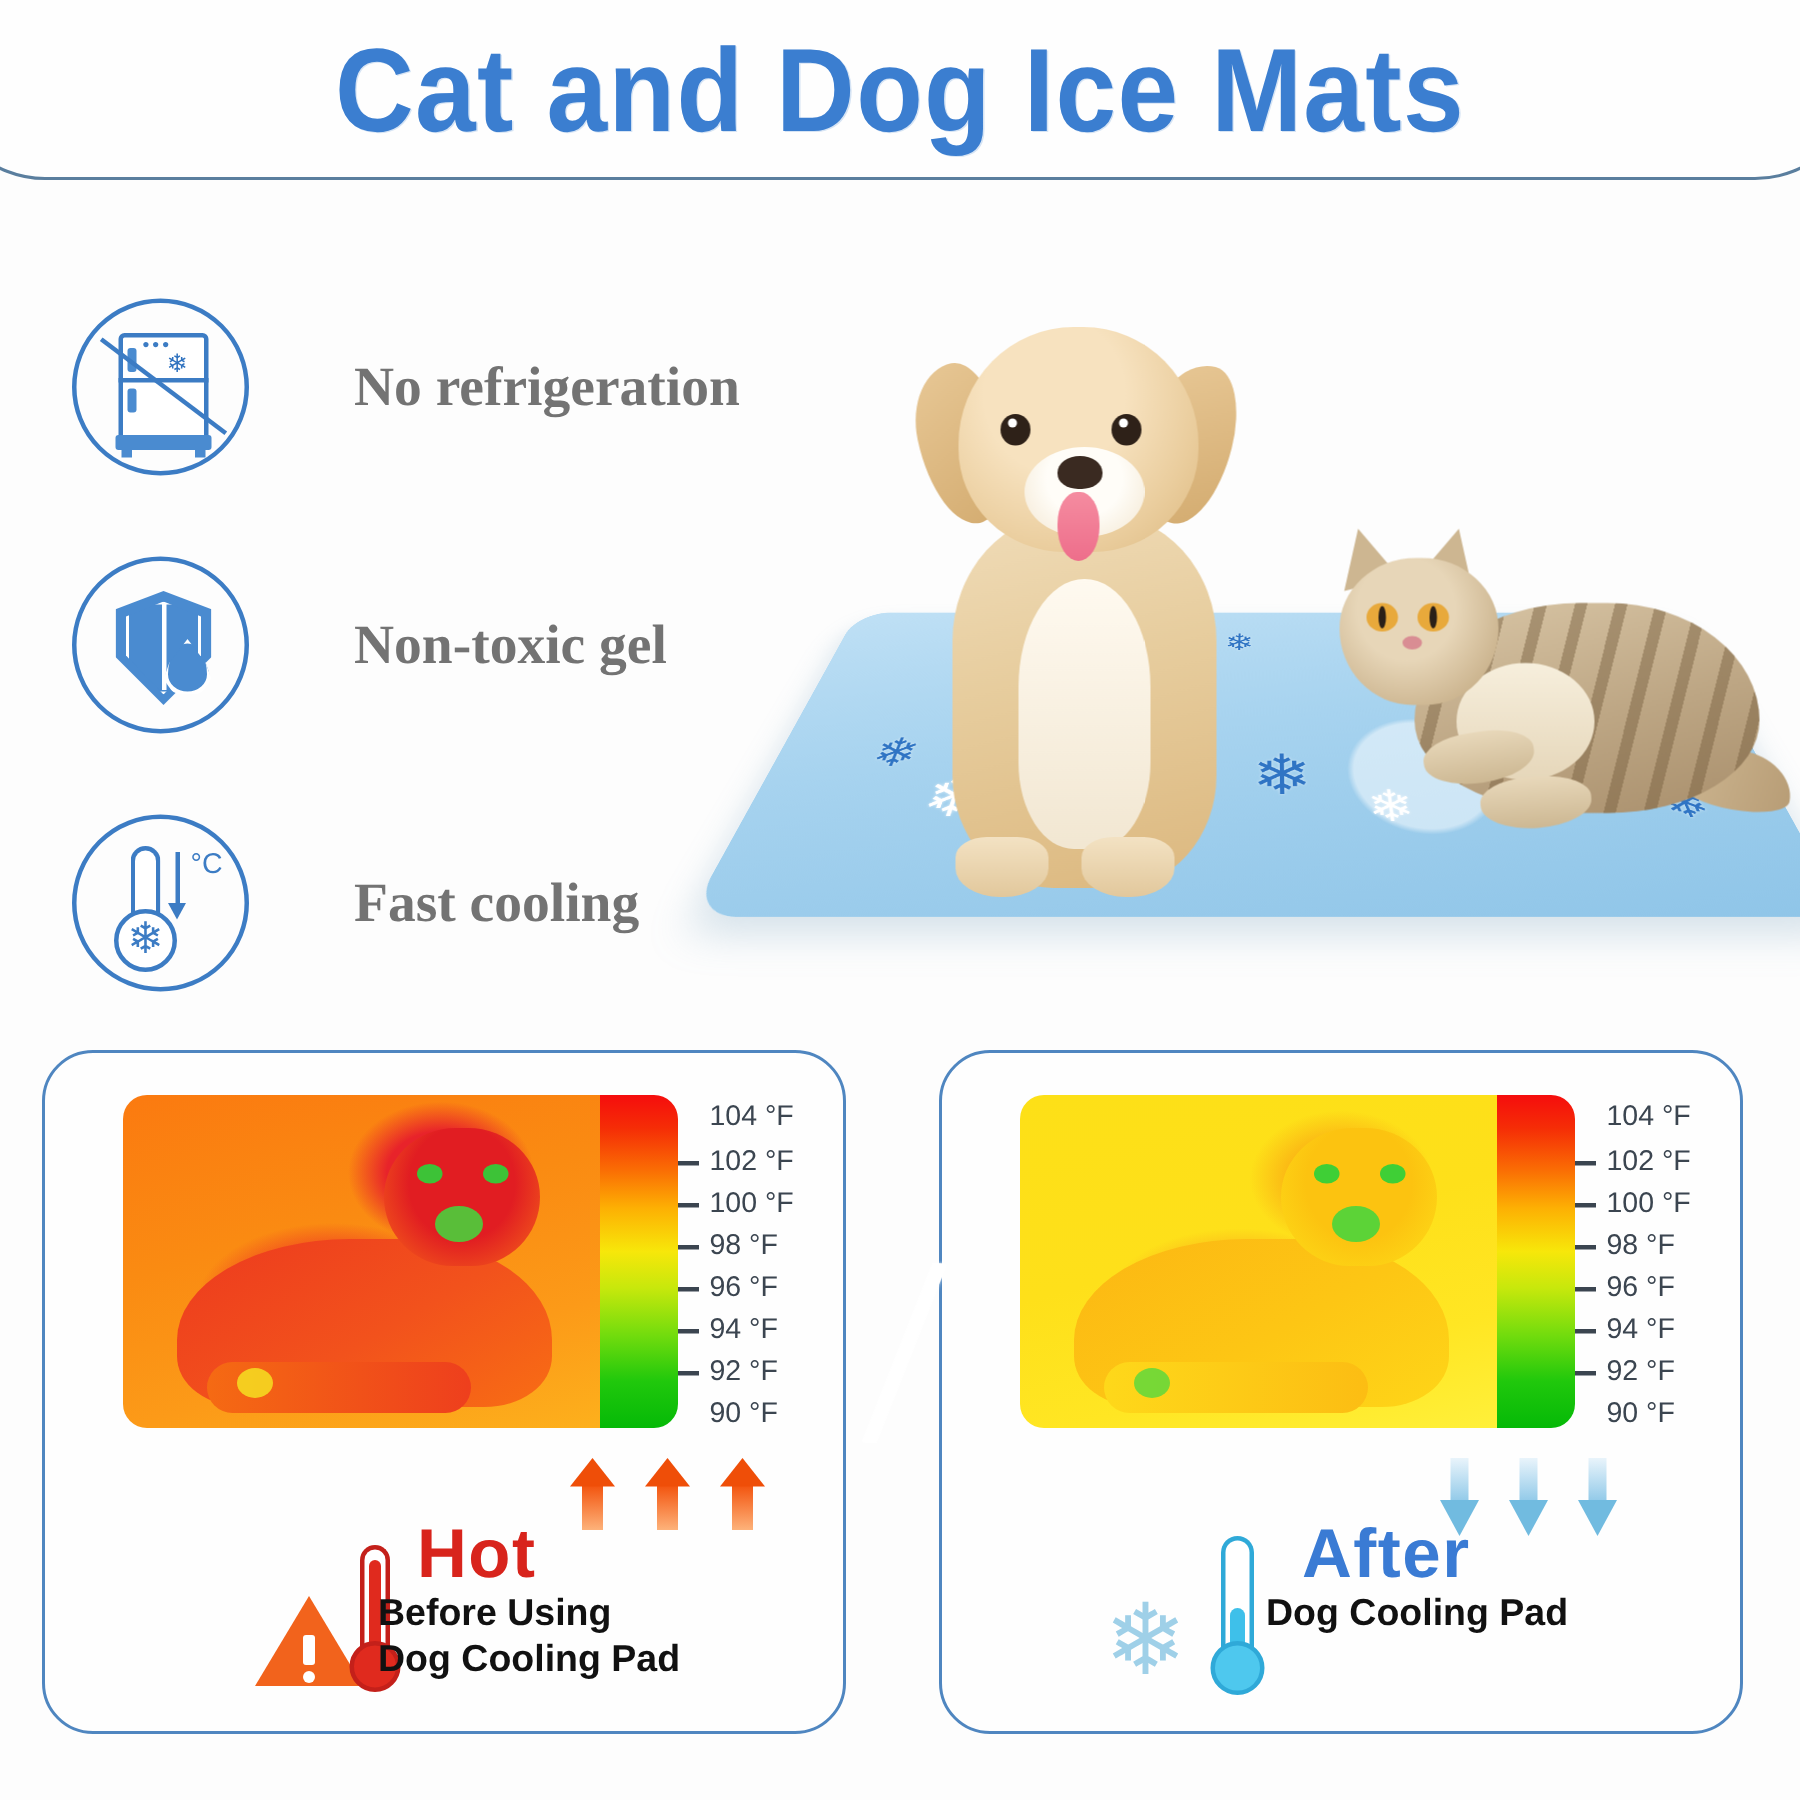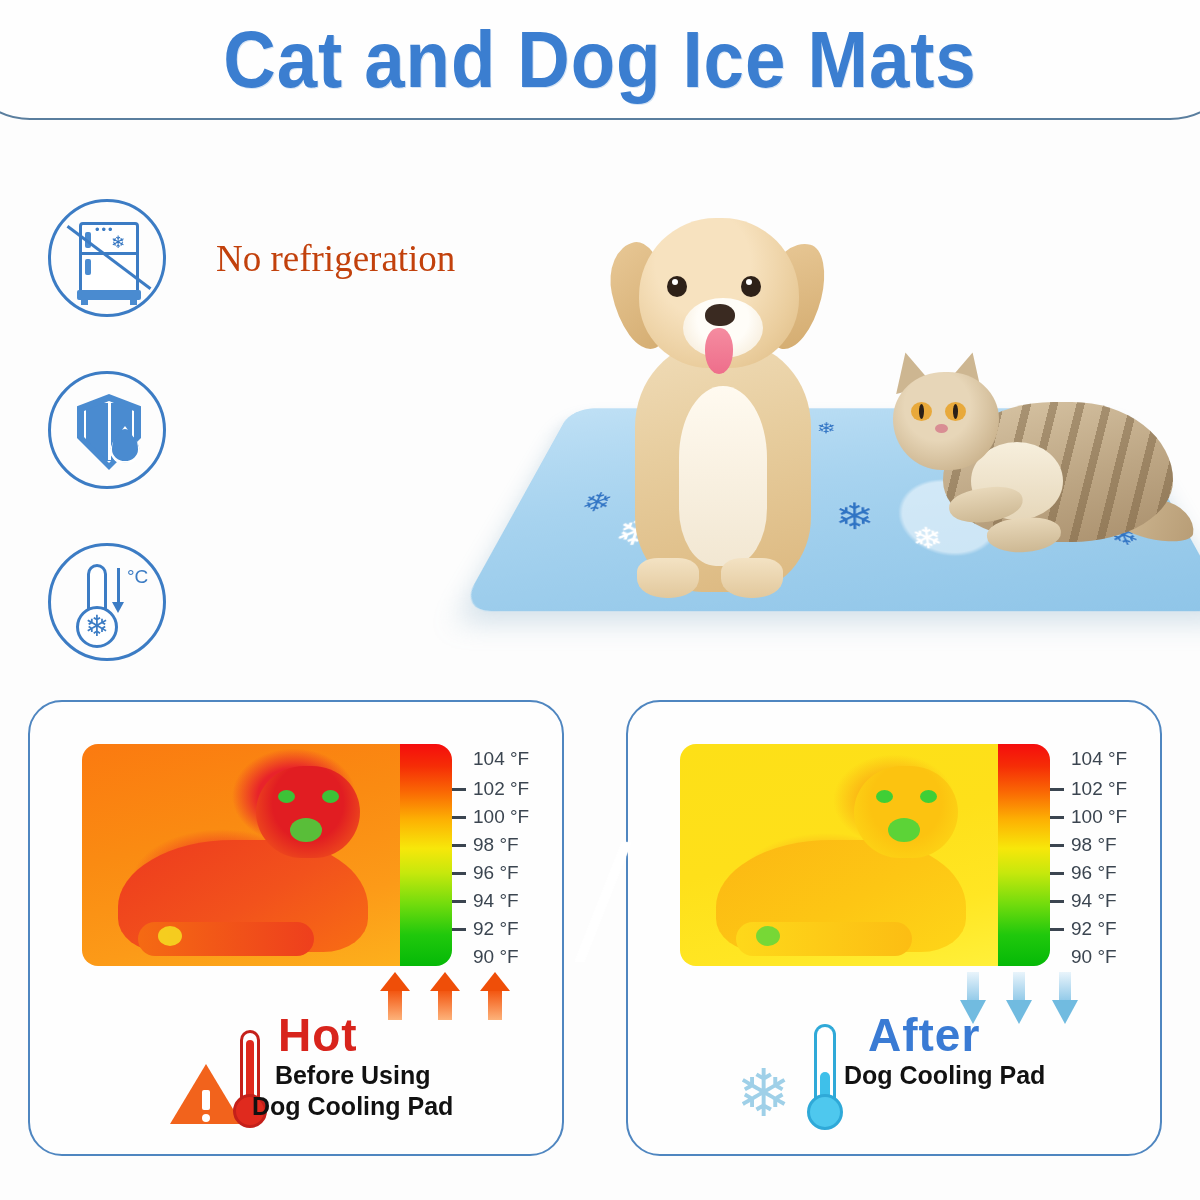--- a/index.html
+++ b/index.html
@@ -53,25 +53,26 @@
   }
   .feature-icon {
     width: 118px; height: 118px;
     flex: 0 0 118px;
     border: 3px solid #3c7cc4;
     border-radius: 50%;
     position: relative;
     box-sizing: border-box;
   }
   .feature-label {
-    margin-left: 50px;
+    margin-left: 70px;
     font-family: "Liberation Serif", serif;
     font-size: 37px;
-    color: #c2410c;
+    color: #737373;
     white-space: nowrap;
+    font-weight: bold;
   }
 
   
   .fridge-body {
     position:absolute; left:28px; top:20px; width:60px; height:72px;
     border:3px solid #3c7cc4; border-radius:4px 4px 2px 2px; box-sizing:border-box;
     background:#fff;
   }
   .fridge-split { position:absolute; left:28px; top:50px; width:60px; height:3px; background:#3c7cc4; }
   .fridge-handle1 { position:absolute; left:34px; top:30px; width:6px; height:16px; background:#4a8bd0; border-radius:2px;}
@@ -256,21 +257,21 @@
 
   
   .panel {
     position:absolute; top:700px; width:536px; height:456px;
     border:2px solid #4f86c0; border-radius:34px;
     box-sizing:border-box; background:#fefefe;
   }
   #panel-left  { left: 28px; }
   #panel-right { left: 626px; }
 
-  .thermal-wrap { position:absolute; left:52px; top:42px; width:370px; height:194px; }
+  .thermal-wrap { position:absolute; left:52px; top:28px; width:370px; height:194px; }
   .thermal-img {
     position:absolute; left:0; top:0; width:318px; height:222px;
     border-radius:16px 0 0 16px;
   }
   .thermal-hot {
     background:
       radial-gradient(ellipse 86px 66px at 212px 52px, #e8232a 0 42%, rgba(232,35,42,0) 72%),
       radial-gradient(ellipse 120px 72px at 140px 140px, #ef3b21 0 44%, rgba(239,59,33,0) 76%),
       linear-gradient(165deg,#fb7a10 0%, #fa8b12 40%, #fc9a18 72%, #fdb01c 100%);
   }
@@ -353,21 +354,21 @@
   .bottom-block { position:absolute; left:0; top:300px; width:536px; height:150px; }
   .big-word {
     position:absolute; top:6px;
     font-family:"Liberation Sans",sans-serif;
     font-size:46px; font-weight:bold; letter-spacing:1px;
   }
   #word-hot  { left:248px; color:#d8241c; }
   #word-cool { left:240px; color:#3a7bd4; }
   .sub-lines {
     position:absolute; top:58px; font-size:25px; font-weight:bold;
-    color:#111; line-height:31px; font-family:"Liberation Sans",sans-serif;text-align:center;
+    color:#111; line-height:31px; font-family:"Liberation Sans",sans-serif;
   }
   #sub-left  { left:222px; }
   #sub-right { left:216px; }
 
   
   .warn-tri {
     position:absolute; left:140px; top:62px; width:0; height:0;
     border-left:36px solid transparent; border-right:36px solid transparent;
     border-bottom:60px solid #f2631c;
   }
@@ -431,30 +432,32 @@
       <div class="feature-label">No refrigeration</div>
     </div>
 
     <div class="feature-row">
       <div class="feature-icon">
         <div class="shield-outer"></div>
         <div class="shield-inner"></div>
         <div class="shield-line"></div>
         <div class="shield-drop"></div>
       </div>
+      <div class="feature-label">Non-toxic gel</div>
     </div>
 
     <div class="feature-row">
       <div class="feature-icon">
         <div class="th-tube"></div>
         <div class="th-bulb"></div>
         <div class="th-flake">❄</div>
         <div class="th-arrow"></div>
         <div class="th-c">°C</div>
       </div>
+      <div class="feature-label">Fast cooling</div>
     </div>
 
   </div>
 
   <div id="hero">
     <div class="mat">
       <div class="mat-inner">
         <div class="flake" style="left:52px; top:118px; font-size:34px;">❄</div>
         <div class="flake w" style="left:96px; top:150px; font-size:44px;">❄</div>
         <div class="flake" style="left:168px; top:28px; font-size:30px;">❄</div>

